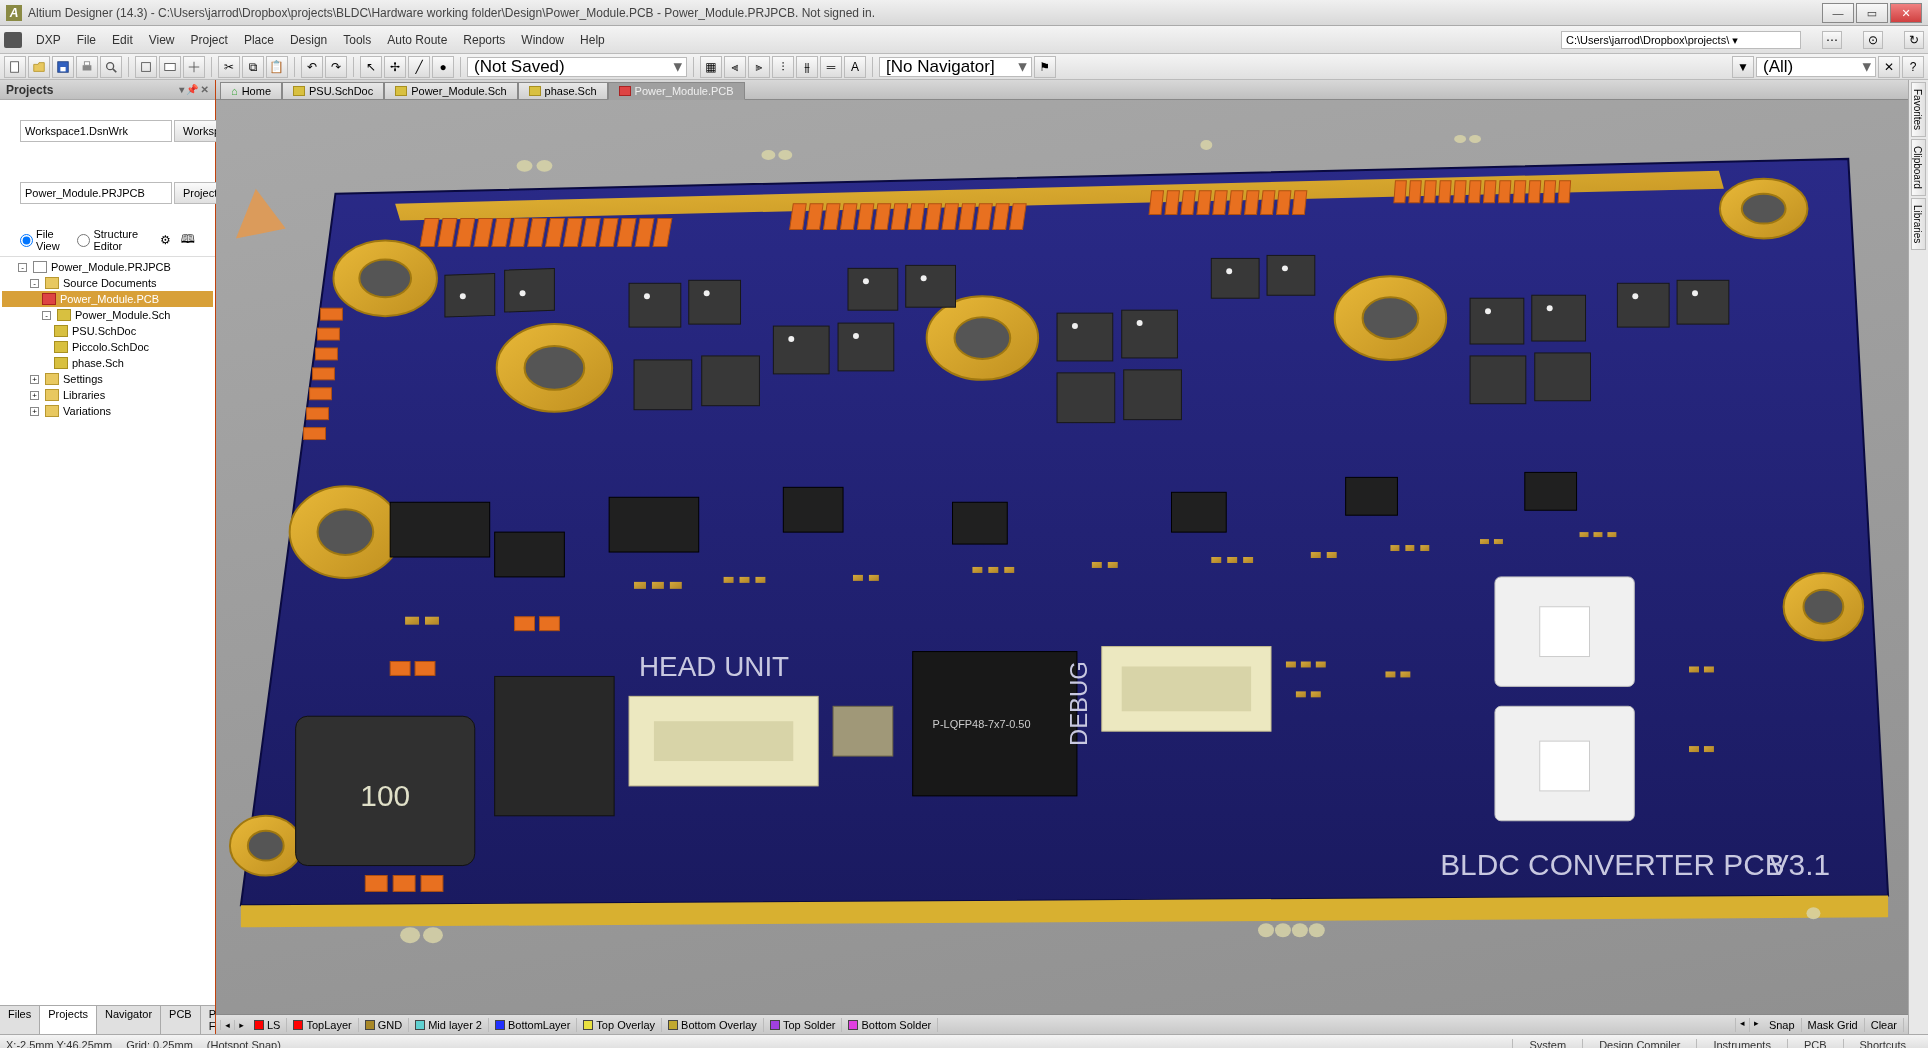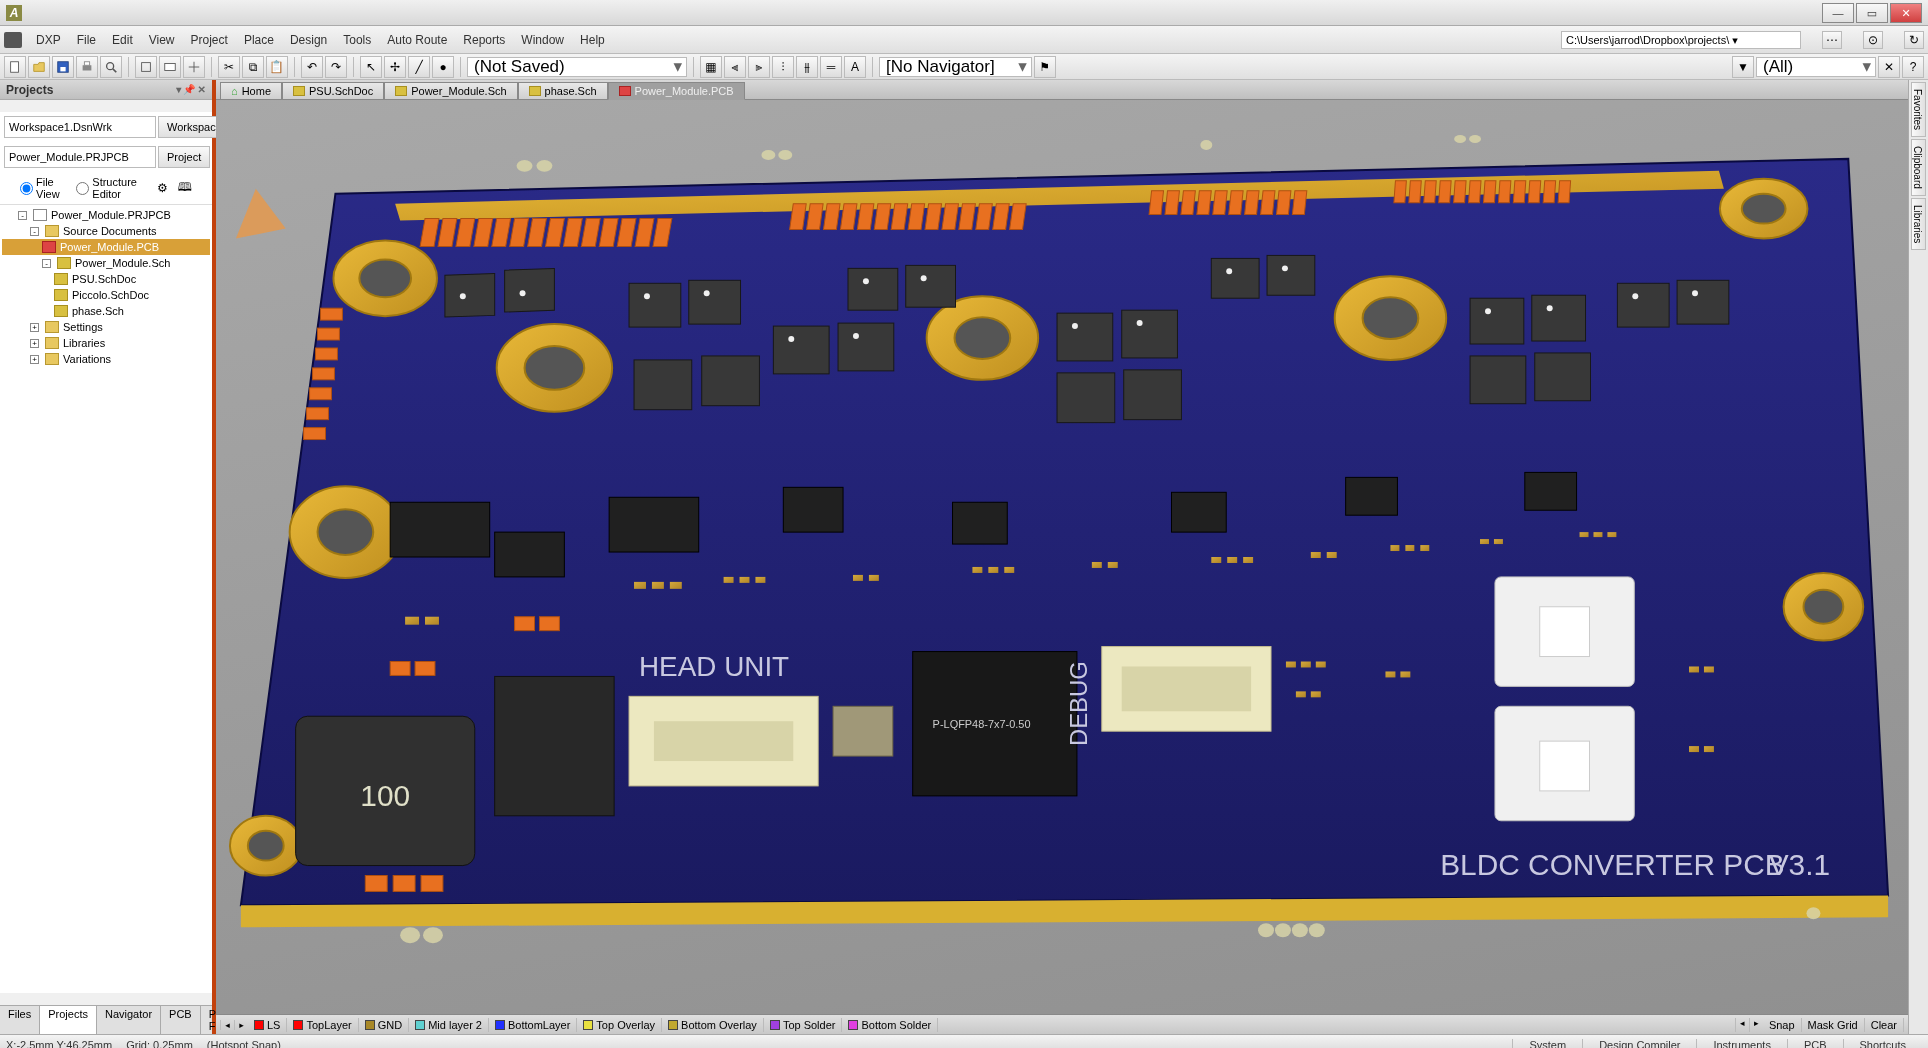--- a/index.html
+++ b/index.html
@@ -25,25 +25,25 @@
 .toolbar .sep { width: 1px; height: 20px; background: #bbb; margin: 0 4px; }
 .tbtn { width: 22px; height: 22px; border: 1px solid #bbb; background: linear-gradient(#fafafa,#ddd); display: inline-flex; align-items: center; justify-content: center; }
 .combo { height: 20px; border: 1px solid #bbb; background: #fff; font-size: 17px; padding: 0 36px 0 6px; min-width: 140px; position: relative; line-height: 18px; }
 .combo::after { content: "▾"; position: absolute; right: 4px; color: #666; }
 .tbtn svg { width: 14px; height: 14px; }
 
 
 .main { display: flex; height: calc(1048px - 26px - 22px - 26px - 20px); }
 
 
-.leftpanel { width: 216px; border-right: 4px solid #c2410c; background: #f0f0f0; display: flex; flex-direction: column; gap: 12px; }
+.leftpanel { width: 216px; border-right: 1px solid #c2410c; background: #f0f0f0; display: flex; flex-direction: column; }
 .panel-header { height: 20px; background: linear-gradient(#d8d8d8,#bfbfbf); border-bottom: 1px solid #aaa; font-weight: bold; padding: 2px 6px; color: #333; display: flex; align-items: center; }
 .panel-header .pins { margin-left: auto; display: flex; gap: 2px; font-size: 10px; color: #666; }
 .panel-body { background: #fff; flex: 1; display: flex; flex-direction: column; }
-.workspace-row { display: flex; gap: 2px; padding: 4px; }
+.workspace-row { display: flex; gap: 2px; padding: 20px; }
 .ws-dd { flex: 1; height: 22px; border: 1px solid #bbb; background: #fff; font-size: 11px; padding: 2px 4px; }
 .btn { height: 22px; border: 1px solid #bbb; background: linear-gradient(#fafafa,#e0e0e0); padding: 2px 8px; font-size: 11px; }
 .radio-row { padding: 4px 20px; display: flex; gap: 10px; align-items: center; border-bottom: 1px solid #ddd; }
 .radio-row label { font-size: 11px; display: flex; align-items: center; gap: 3px; }
 .radio-row input { margin: 0; }
 .tree { flex: 1; padding: 2px; font-size: 11px; overflow: auto; }
 .treeitem { padding: 1px 2px 1px 16px; display: flex; align-items: center; gap: 4px; height: 16px; }
 .treeitem.lv1 { padding-left: 28px; }
 .treeitem.lv2 { padding-left: 40px; }
 .treeitem.lv3 { padding-left: 52px; }
@@ -82,20 +82,21 @@
 .statusbar { height: 20px; background: linear-gradient(#f4f4f4,#d8d8d8); border-top: 1px solid #aaa; display: flex; align-items: center; padding: 0 6px; font-size: 11px; color: #333; gap: 14px; }
 .statusbar .rightstat { margin-left: auto; display: flex; }
 .statusbar .rightstat div { padding: 0 16px; border-left: 1px solid #bbb; }
 
 </style>
 </head>
 <body>
 
 <div class="titlebar">
   <div class="appicon">A</div>
+  <span>Altium Designer (14.3) - C:\Users\jarrod\Dropbox\projects\BLDC\Hardware working folder\Design\Power_Module.PCB - Power_Module.PRJPCB. Not signed in.</span>
   <div class="wincontrols">
     <div>—</div>
     <div>▭</div>
     <div class="close">✕</div>
   </div>
 </div>
 
 <div class="menubar">
   <div class="dxp"></div>
   <span>DXP</span>

